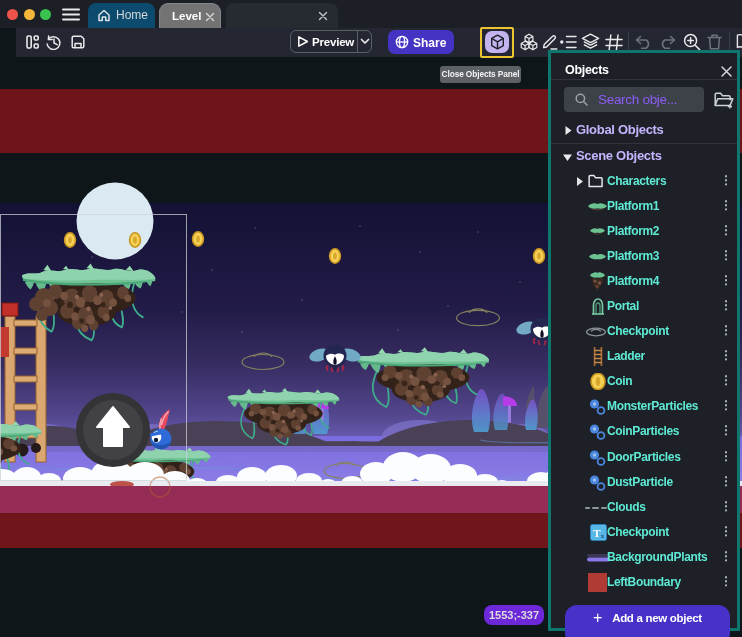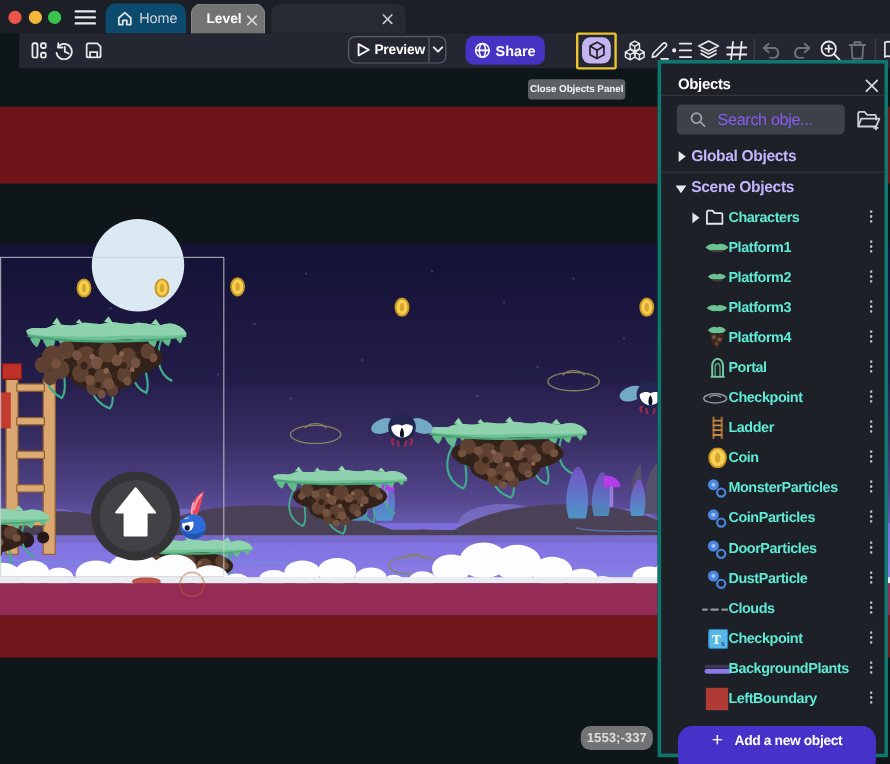--- a/index.html
+++ b/index.html
@@ -12,21 +12,21 @@
   #panel{position:absolute;left:548px;top:50px;width:192px;height:581px;z-index:10;
     border:3px solid #0f766e;background:#1d2027;box-sizing:border-box;}
   .prow{position:absolute;left:0;width:186px;height:25px;color:#eceef0;font-size:13px;}
   .prow .nm{position:absolute;left:56px;top:5px;font-weight:600;letter-spacing:-.35px;font-size:12px;color:#5eead4;}
   .prow .kb{position:absolute;left:169px;top:4px;color:#c3c8cd;font-weight:700;font-size:12px;letter-spacing:0;}
   .prow svg{position:absolute;}
   .hdr{position:absolute;color:#c4b5fd;font-weight:700;font-size:13px;letter-spacing:-.3px;}
   #tooltip{position:absolute;left:440px;top:66px;width:81px;height:17px;background:#5d6064;
     border-radius:3px;z-index:8;color:#f2f3f4;font-size:8.3px;font-weight:700;text-align:center;
     line-height:17px;white-space:nowrap;letter-spacing:-.1px;}
-  #coords{position:absolute;left:484px;top:605px;width:60px;height:20px;background:#737373;
+  #coords{position:absolute;left:484px;top:605px;width:60px;height:20px;background:#6d28d9;
     border-radius:8px;z-index:4;color:#dcdcdc;font-size:11px;font-weight:700;text-align:center;line-height:20px;}
   #addbtn{position:absolute;left:14px;top:552px;width:165px;height:40px;background:#4632c8;
     border-radius:12px;color:#fff;font-size:11.5px;letter-spacing:-.3px;font-weight:700;text-align:center;line-height:24px;}
 </style></head>
 <body>
 <svg class="abs" style="left:0;top:0;z-index:1" width="742" height="637" viewBox="0 0 742 637">
 <defs>
   <linearGradient id="sky" x1="0" y1="203" x2="0" y2="442" gradientUnits="userSpaceOnUse">
     <stop offset="0" stop-color="#131134"></stop>
         <stop offset=".45" stop-color="#221c48"></stop>

